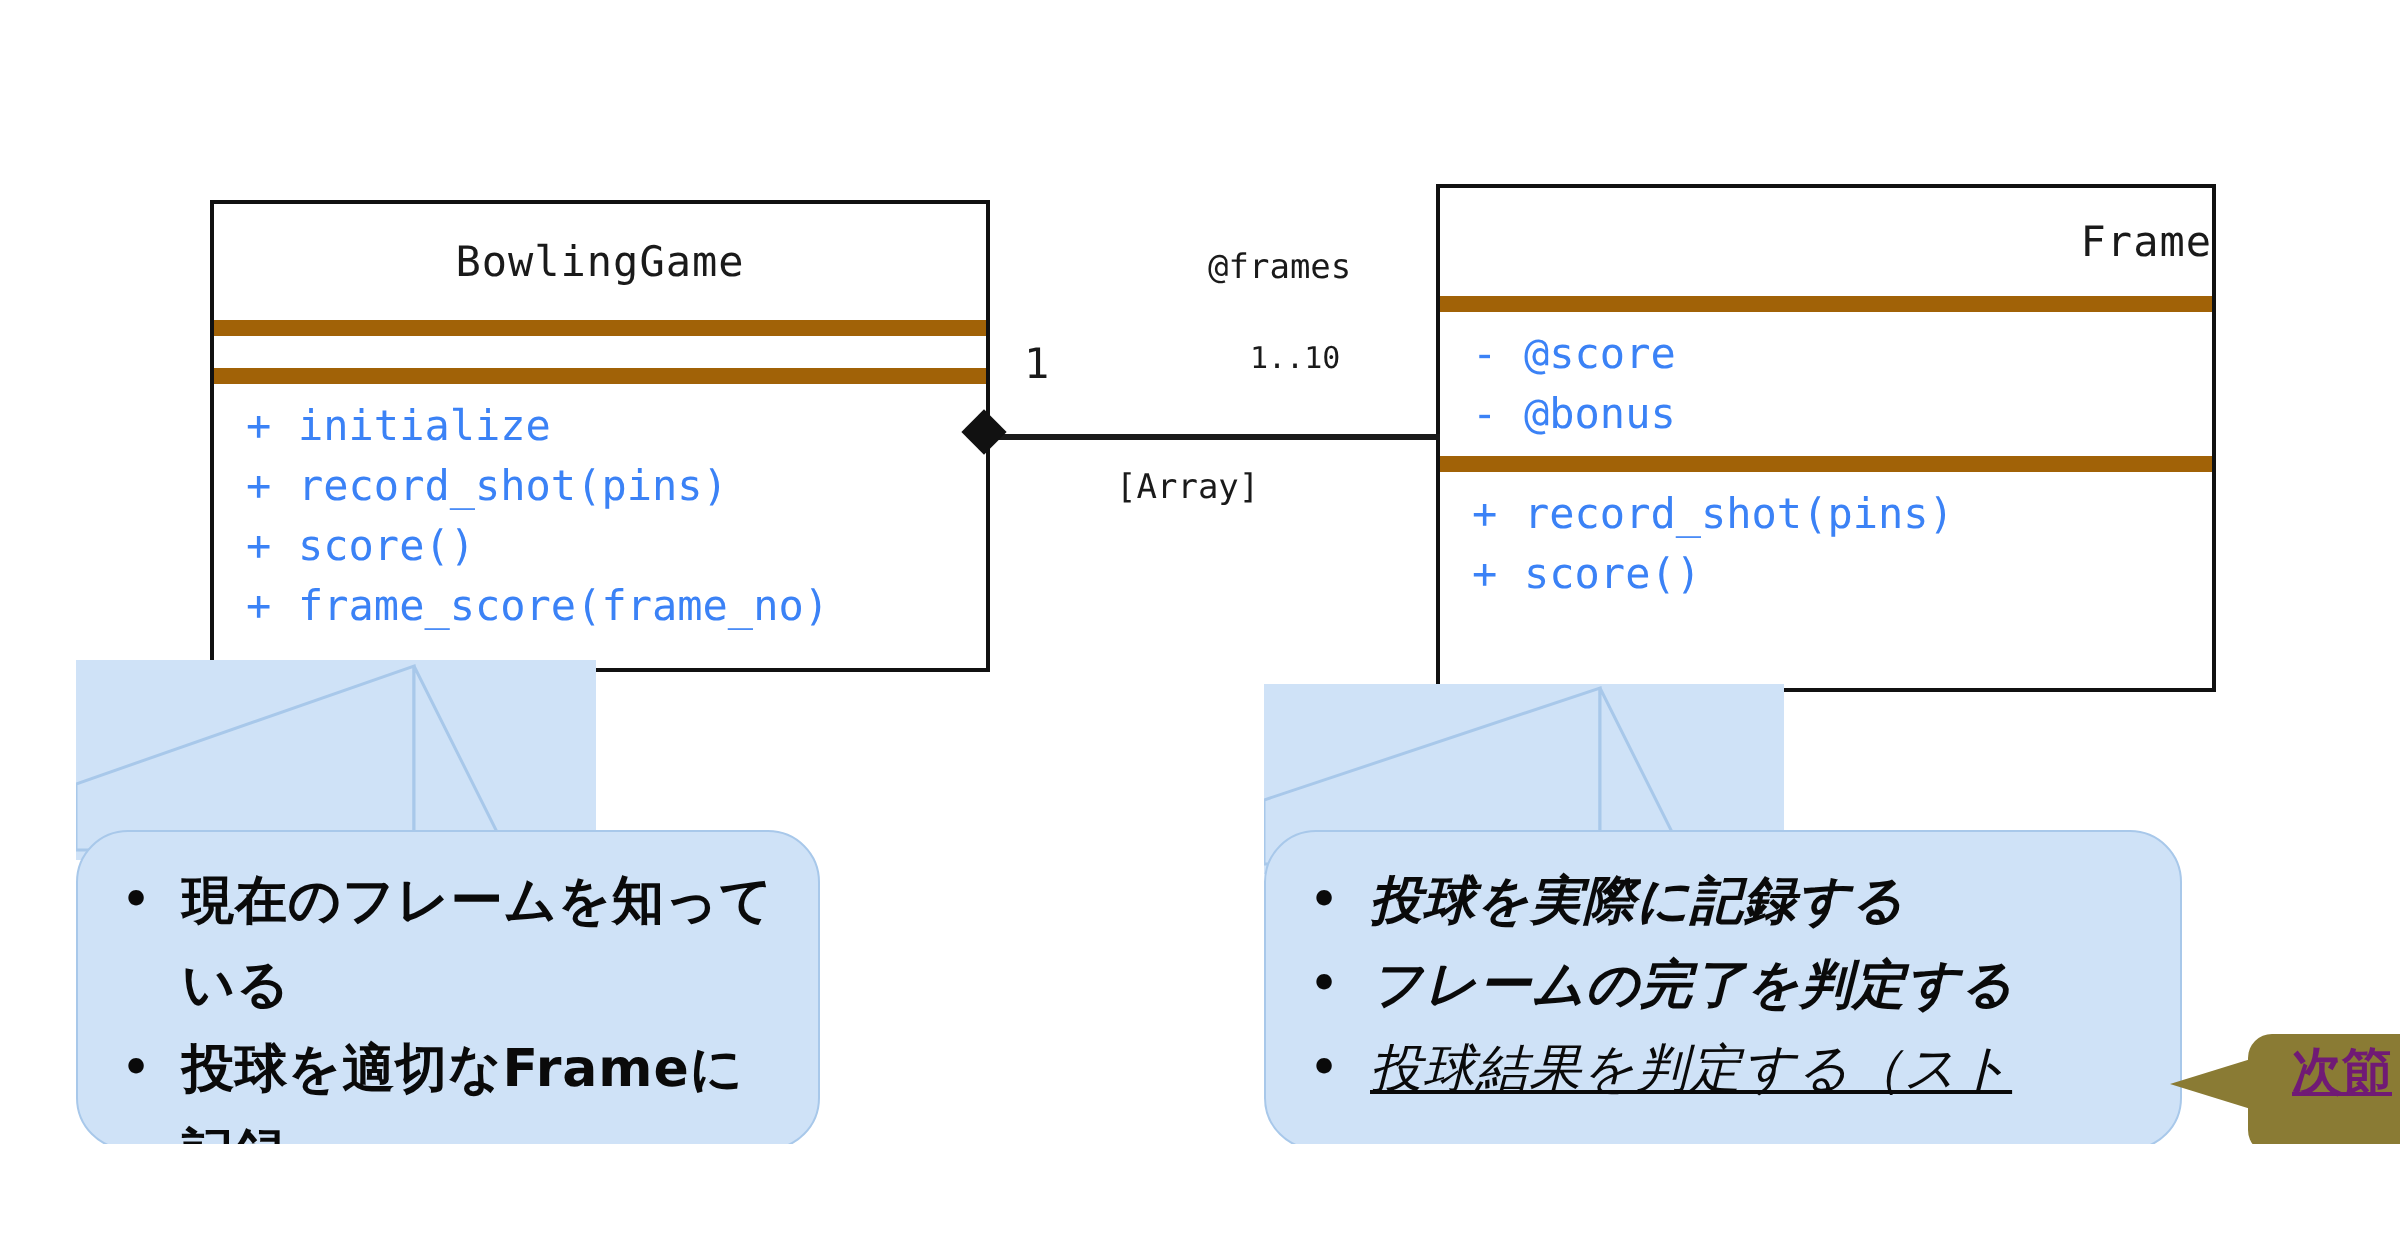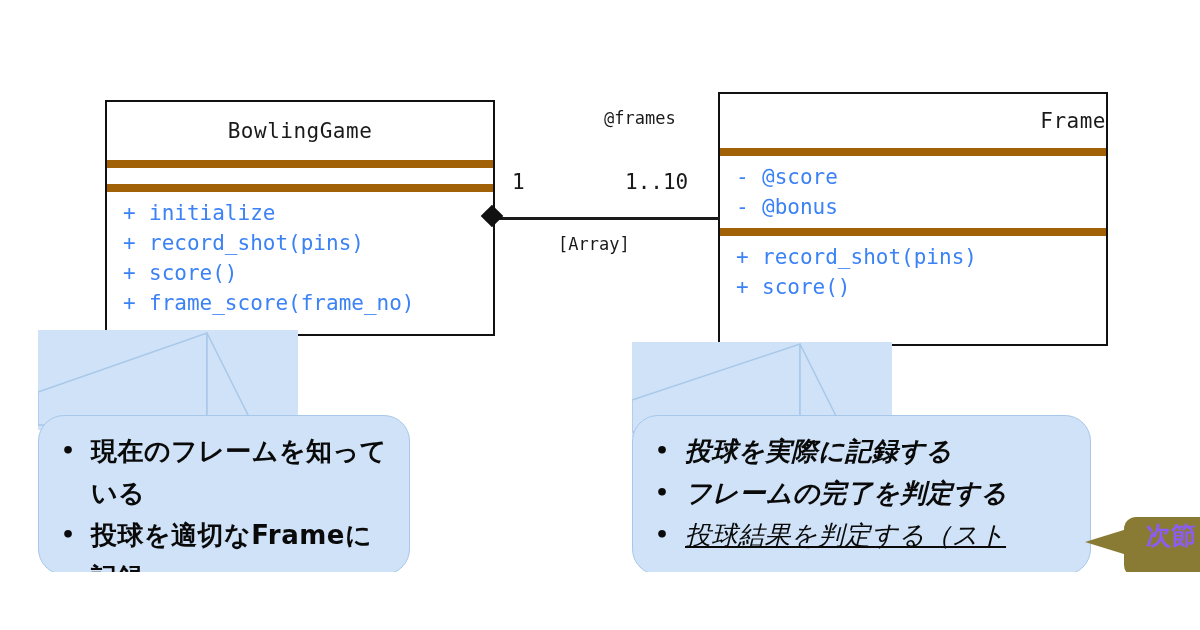--- a/index.html
+++ b/index.html
@@ -83,23 +83,23 @@
     width: 16px; height: 16px;
     background: #111111;
     transform: rotate(45deg);
   }
   .assoc-label {
     position: absolute;
     font-family: "DejaVu Sans Mono", monospace;
     color: #1a1a1a;
     white-space: pre;
   }
-  #label-rolename { left: 604px; top: 108px; font-size: 17px; }
+  #label-rolename { left: 604px; top: 124px; font-size: 17px; }
   #label-mult-left { left: 512px; top: 170px; font-size: 21px; }
-  #label-mult-right { left: 625px; top: 170px; font-size: 21px; }
+  #label-mult-right { left: 625px; top: 170px; font-size: 15px; }
   #label-constraint { left: 558px; top: 234px; font-size: 17px; }
 
   
   .callout {
     position: absolute;
     background: #cfe2f7;
     border: 1px solid #a8c8ea;
     border-radius: 26px;
     box-sizing: border-box;
   }
@@ -153,22 +153,23 @@
     border-bottom: 13px solid transparent;
     border-right: 42px solid #8a7b34;
   }
   #callout-next-text {
     position: absolute;
     left: 1146px; top: 521px;
     font-family: "DejaVu Sans", sans-serif;
     font-weight: bold;
     font-size: 25px;
     line-height: 30px;
-    color: #8b5cf6;
+    color: #701a75;
     white-space: pre;
+    text-decoration: underline;
   }
 </style>
 </head>
 <body>
 
 <div id="canvas">
   <div id="clip">
 
     <div class="uml-class" id="class-bowlinggame">
       <div class="uml-compartment uml-title" id="bg-title-compartment">BowlingGame</div>

